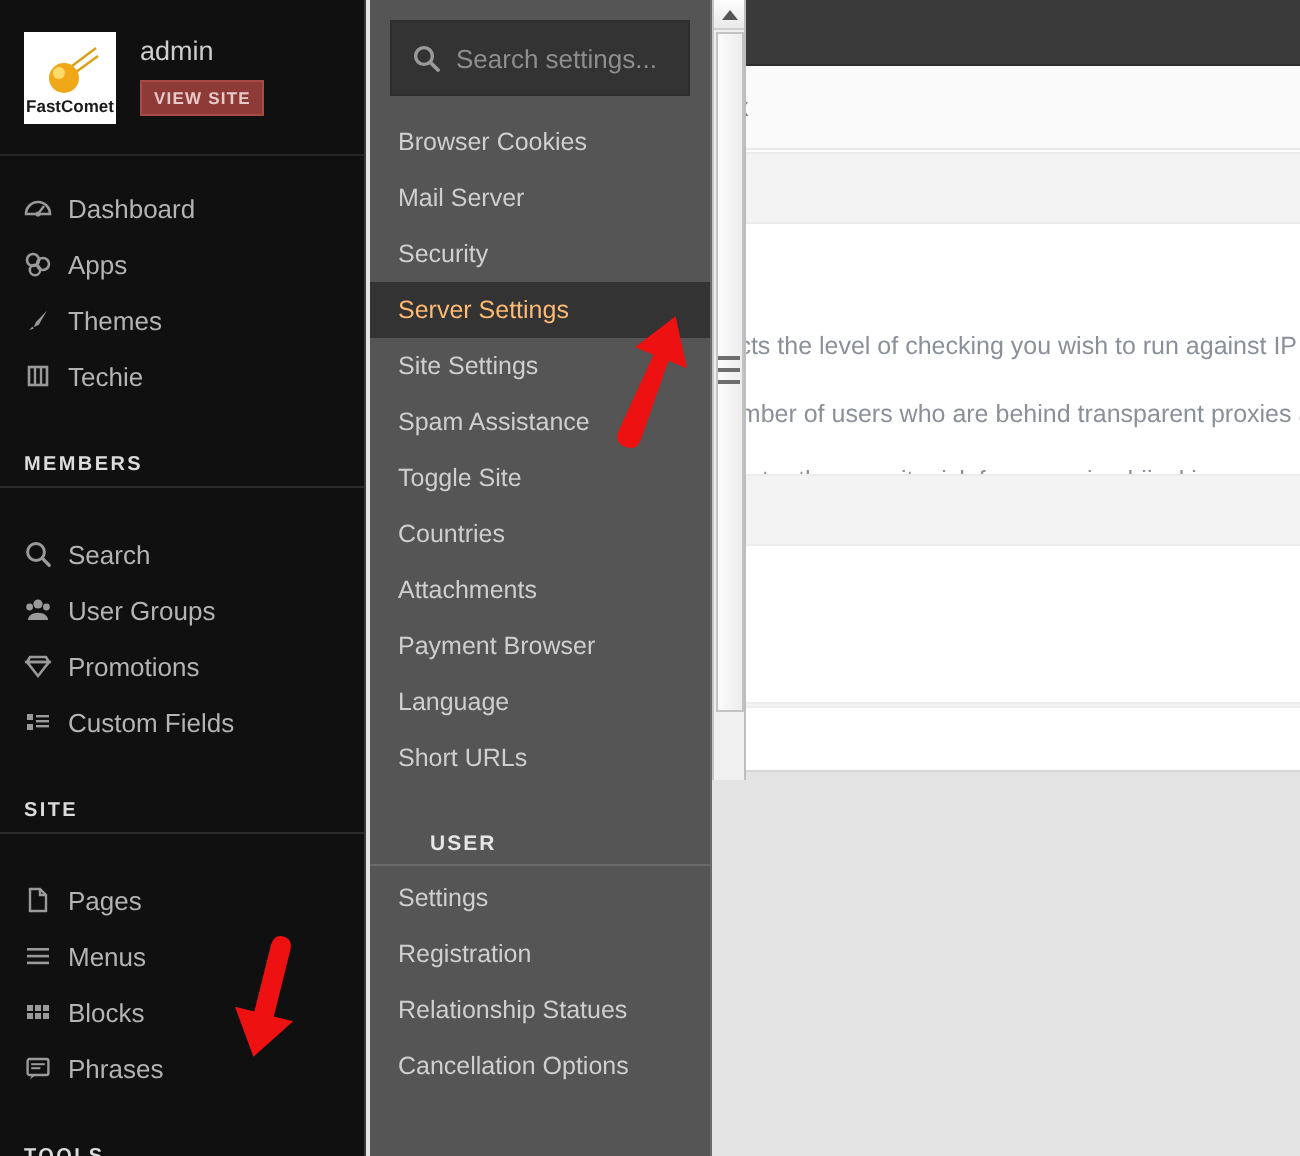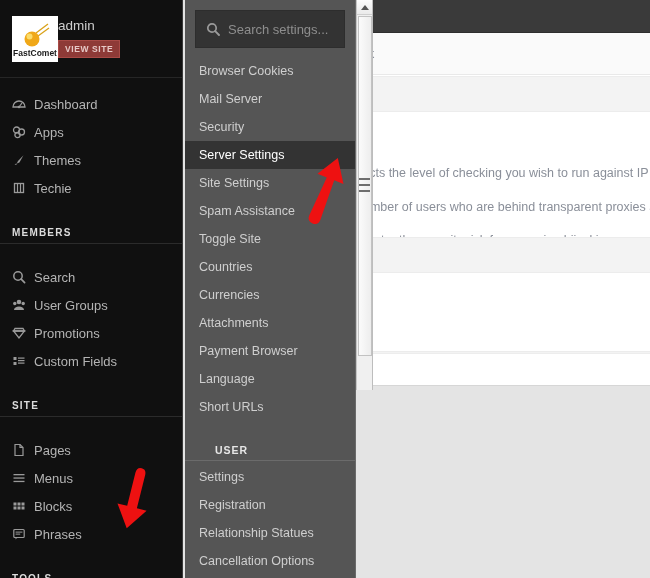--- a/index.html
+++ b/index.html
@@ -96,41 +96,41 @@
     flex:1 1 auto; background:transparent; border:0; outline:none;
     color:#86efac; font-family:"Liberation Sans", sans-serif; font-size:13px;
   }
   .search-input::placeholder{ color:#8e8e8e; }
 
   .p-list{ margin-top:9px; }
   .p-item{
     height:28px; display:flex; align-items:center; padding-left:14px;
     color:#cfcfcf; font-size:12.5px; cursor:pointer;
   }
-  .p-item.sel{ background:#333333; color:#ffffff; }
+  .p-item.sel{ background:#333333; color:#fdba74; }
   .p-head{
     height:26px; display:flex; align-items:flex-end; padding:0 0 4px 30px;
     color:#e6e6e6; font-size:10.5px; font-weight:bold; letter-spacing:1px;
     border-bottom:1px solid #6b6b6b; margin-bottom:2px;
   }
   .p-head-gap{ height:14px; }
 
   
   .side{
     position:absolute; left:0; top:0; width:183px; height:578px;
     background:#101010; border-right:1px solid #3a3a3a;
   }
   .brand{ height:78px; display:flex; align-items:center; padding-left:12px;
           border-bottom:1px solid #262626; }
   .logo{
     width:46px; height:46px; background:#ffffff; flex:0 0 auto;
     position:relative; overflow:hidden;text-decoration:underline;
   }
   .logo svg{ position:absolute; left:0; top:0; }
-  .brand-right{ }
+  .brand-right{ margin-left:12px; }
   .brand-user{ color:#cfcfcf; font-size:13.5px; line-height:1; }
   .view-site{
     margin-top:7px; display:inline-block;
     background:#8e3a37; border:1px solid #a84a46;
     color:#e7c9c7; font-size:8.5px; font-weight:bold; letter-spacing:.6px;
     padding:3px 6px; cursor:pointer;
   }
   .s-item{
     height:28px; display:flex; align-items:center; padding-left:12px;
     color:#b4b4b4; font-size:13px; cursor:pointer;
@@ -203,21 +203,20 @@
 
     <div class="p-list">
       <div class="p-item">Browser Cookies</div>
       <div class="p-item">Mail Server</div>
       <div class="p-item">Security</div>
       <div class="p-item sel">Server Settings</div>
       <div class="p-item">Site Settings</div>
       <div class="p-item">Spam Assistance</div>
       <div class="p-item">Toggle Site</div>
       <div class="p-item">Countries</div>
-      <div class="p-item">Currencies</div>
       <div class="p-item">Attachments</div>
       <div class="p-item">Payment Browser</div>
       <div class="p-item">Language</div>
       <div class="p-item">Short URLs</div>
 
       <div class="p-head-gap"></div>
       <div class="p-head">USER</div>
 
       <div class="p-item">Settings</div>
       <div class="p-item">Registration</div>

